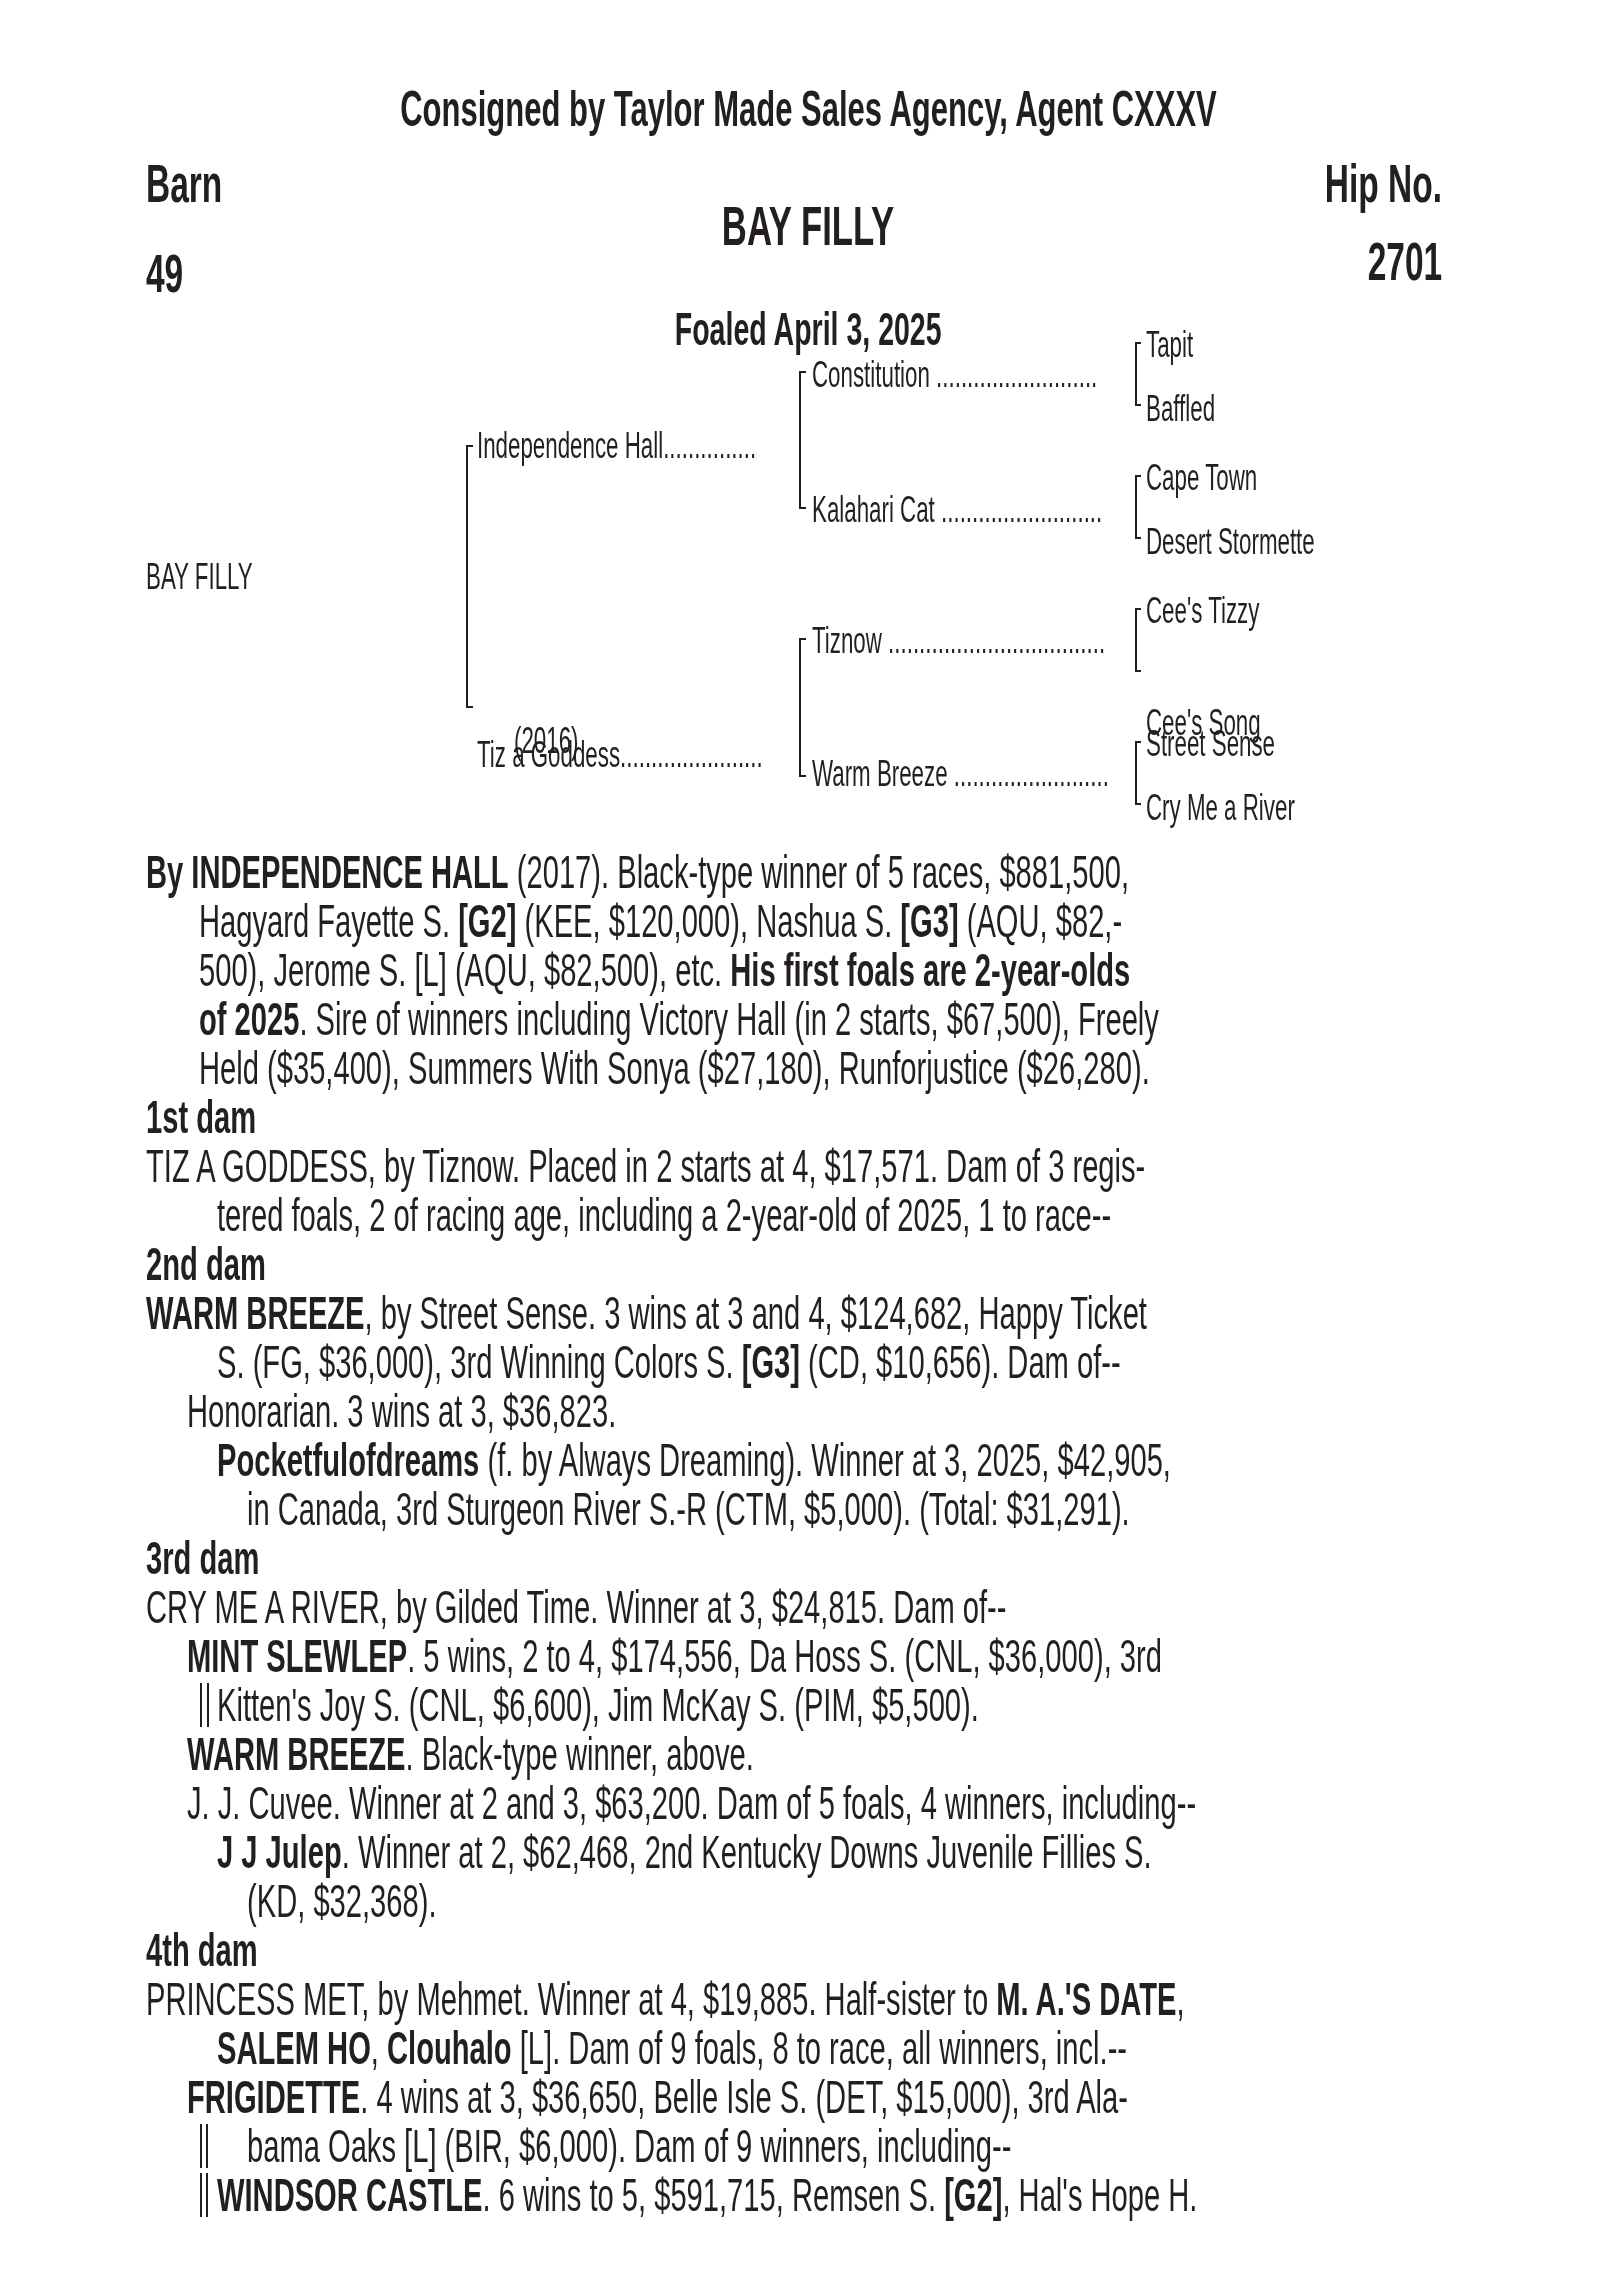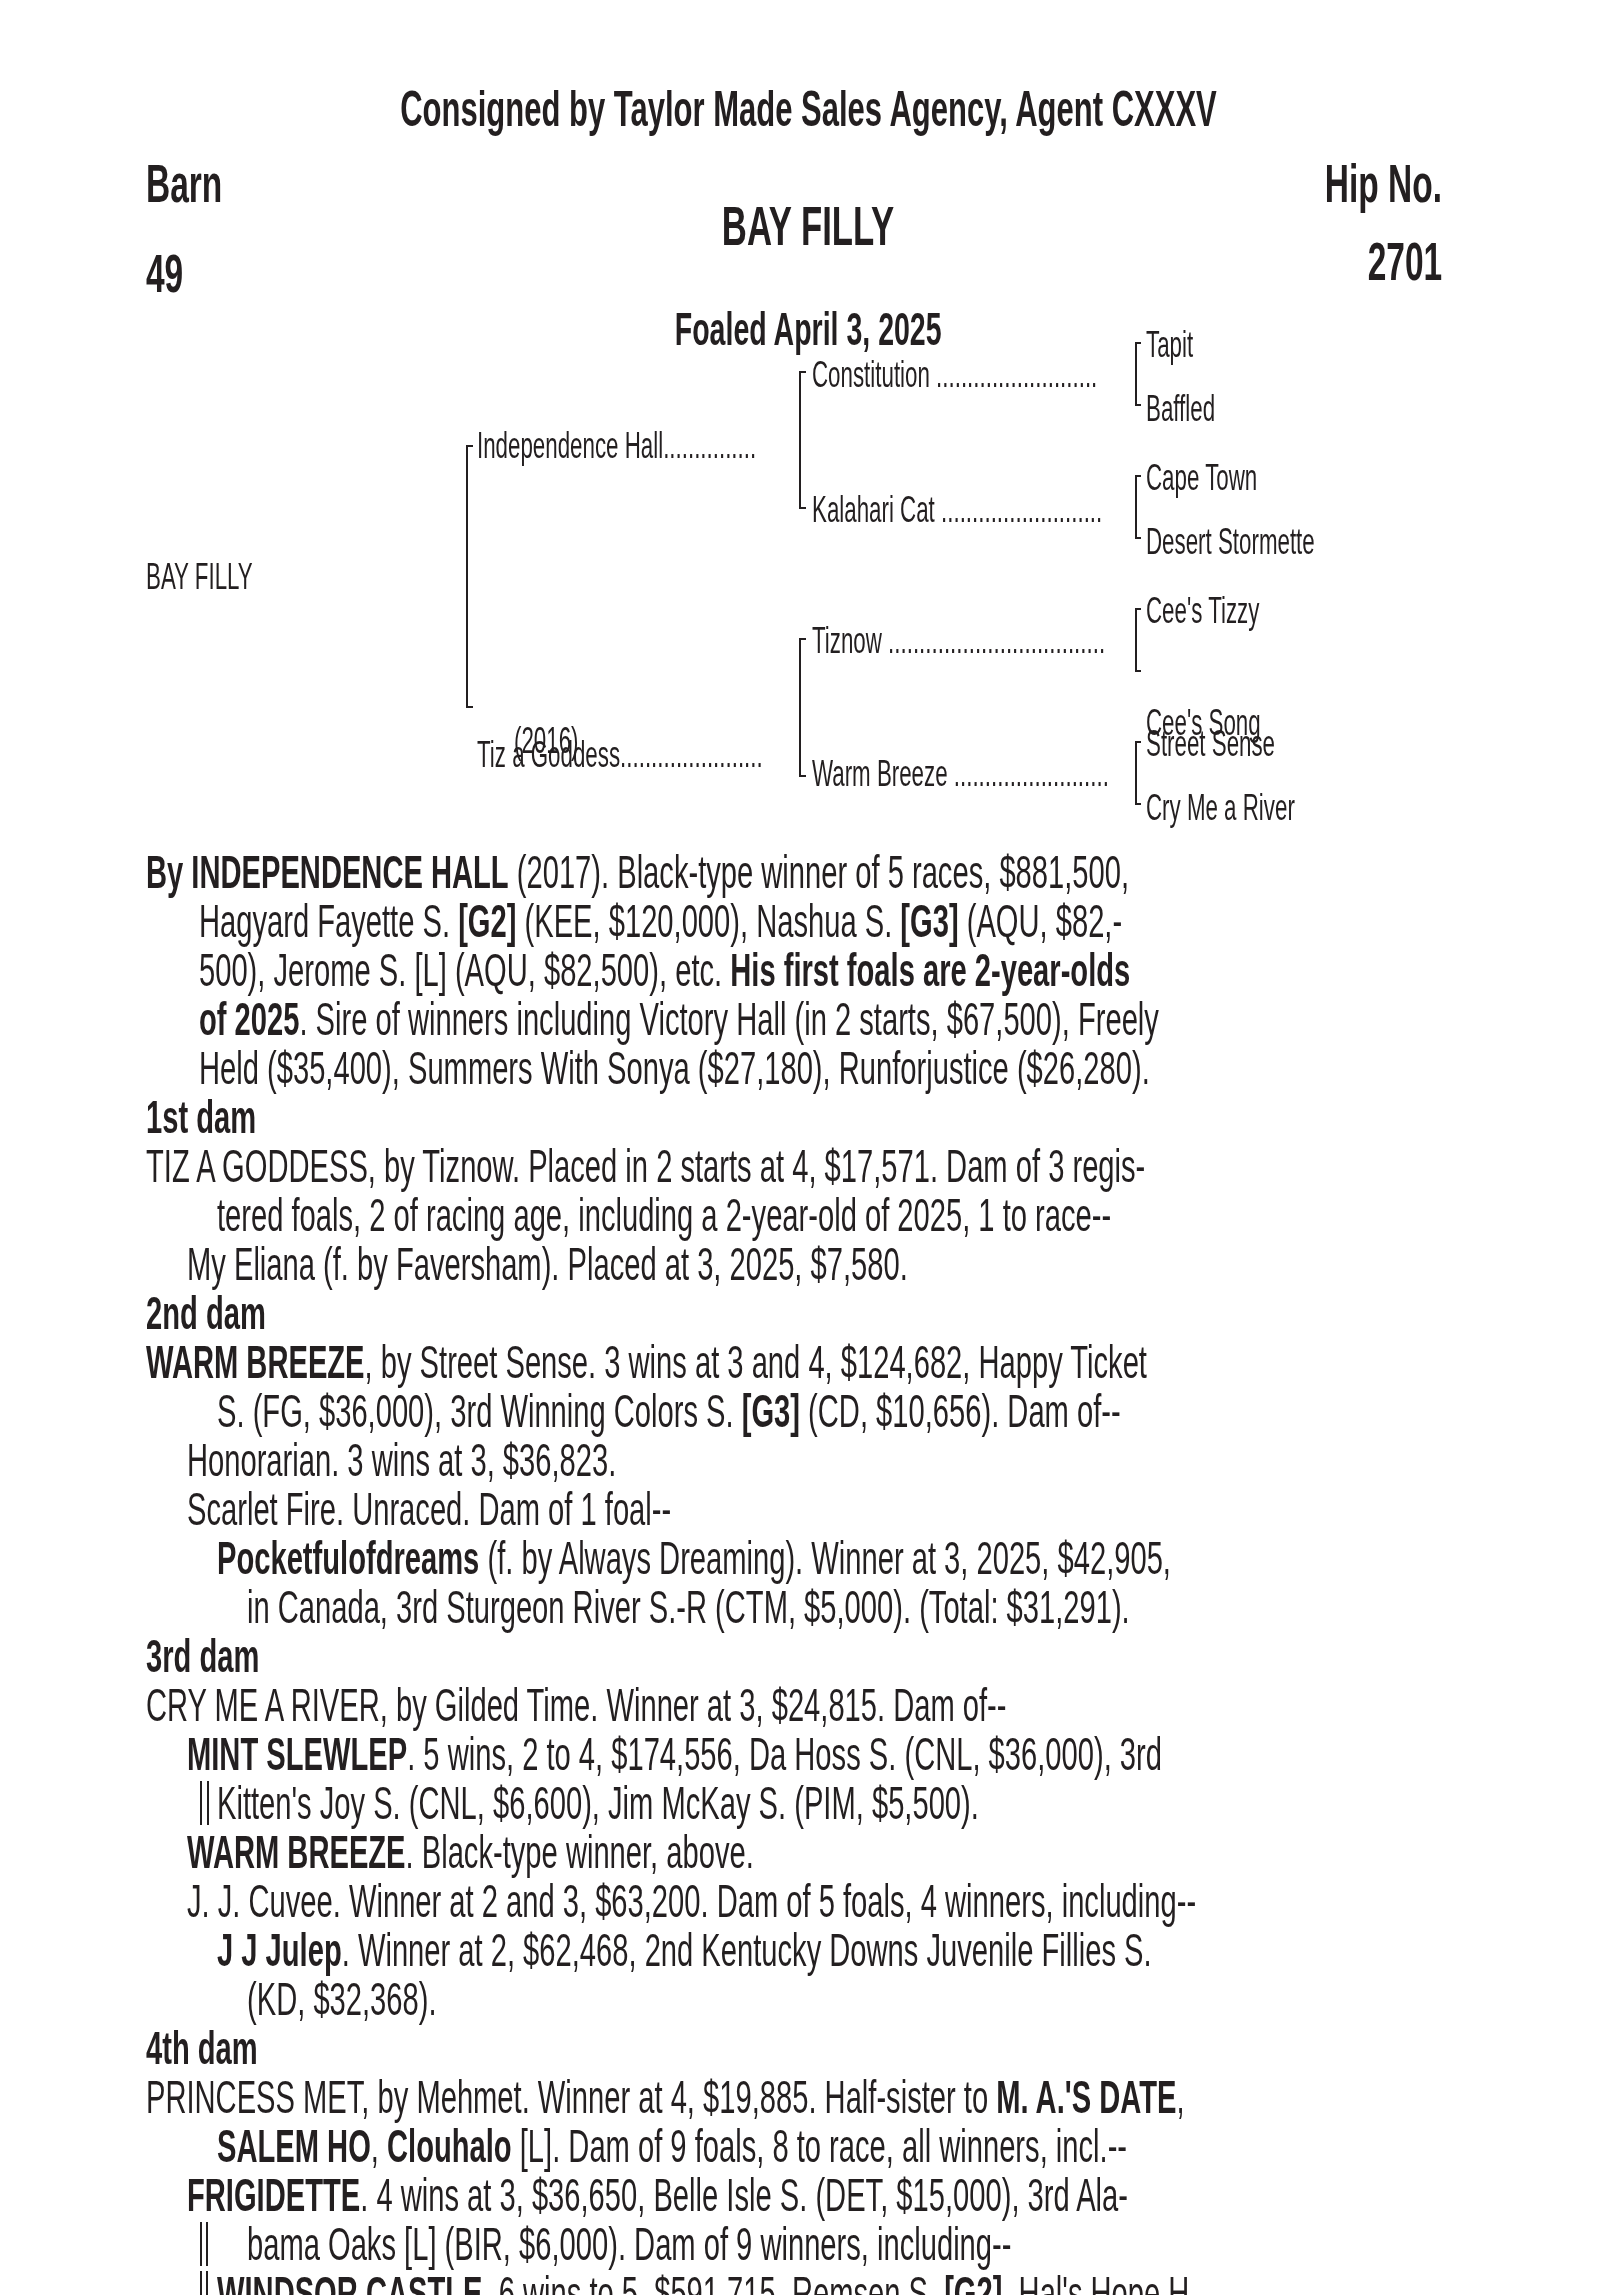--- a/index.html
+++ b/index.html
@@ -108,37 +108,31 @@
   <div id="sections">
       <div class="row hdr">
         <span class="cond">1st dam</span>
       </div>
       <div class="row">
         <span class="cond" style="left: 0px;"><span>TIZ A GODDESS, by Tiznow. Placed in 2 starts at 4, $17,571. Dam of 3 regis-</span></span>
       </div>
       <div class="row">
         <span class="cond" style="left: 71px;"><span>tered foals, 2 of racing age, including a 2-year-old of 2025, 1 to race--</span></span>
       </div>
-      <div class="row">
-        <span class="cond" style="left: 41px;"><span>My Eliana (f. by Faversham). Placed at 3, 2025, $7,580.</span></span>
-      </div>
       <div class="row hdr">
         <span class="cond">2nd dam</span>
       </div>
       <div class="row">
         <span class="cond" style="left: 0px;"><span class="b">WARM BREEZE</span><span>, by Street Sense. 3 wins at 3 and 4, $124,682, Happy Ticket</span></span>
       </div>
       <div class="row">
         <span class="cond" style="left: 71px;"><span>S. (FG, $36,000), 3rd Winning Colors S. </span><span class="b">[G3]</span><span> (CD, $10,656). Dam of--</span></span>
       </div>
       <div class="row">
         <span class="cond" style="left: 41px;"><span>Honorarian. 3 wins at 3, $36,823.</span></span>
-      </div>
-      <div class="row">
-        <span class="cond" style="left: 41px;"><span>Scarlet Fire. Unraced. Dam of 1 foal--</span></span>
       </div>
       <div class="row">
         <span class="cond" style="left: 71px;"><span class="b">Pocketfulofdreams</span><span> (f. by Always Dreaming). Winner at 3, 2025, $42,905,</span></span>
       </div>
       <div class="row">
         <span class="cond" style="left: 101px;"><span>in Canada, 3rd Sturgeon River S.-R (CTM, $5,000). (Total: $31,291).</span></span>
       </div>
       <div class="row hdr">
         <span class="cond">3rd dam</span>
       </div>

